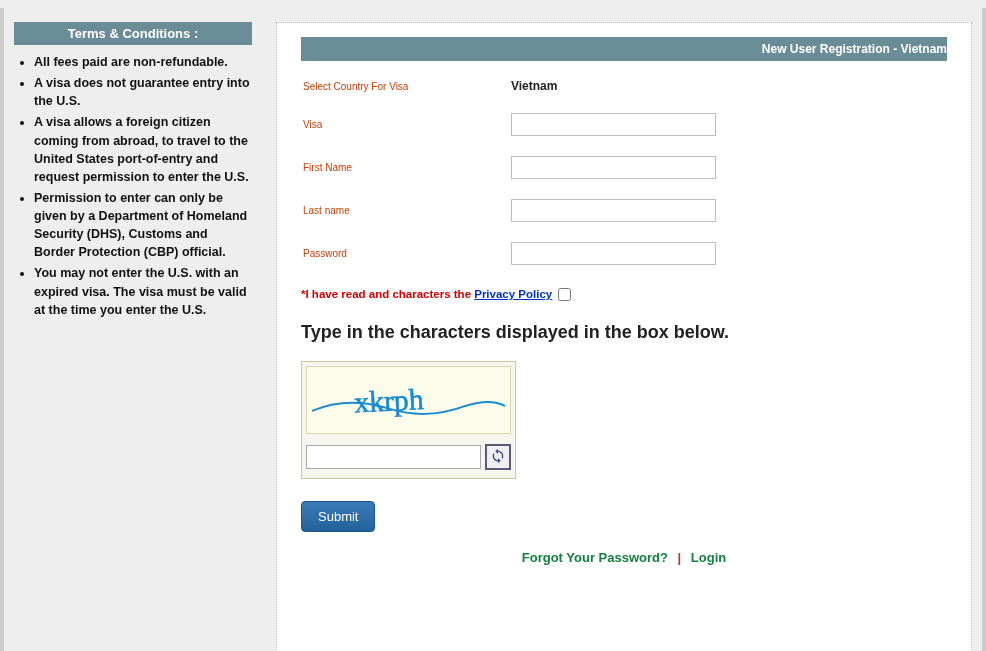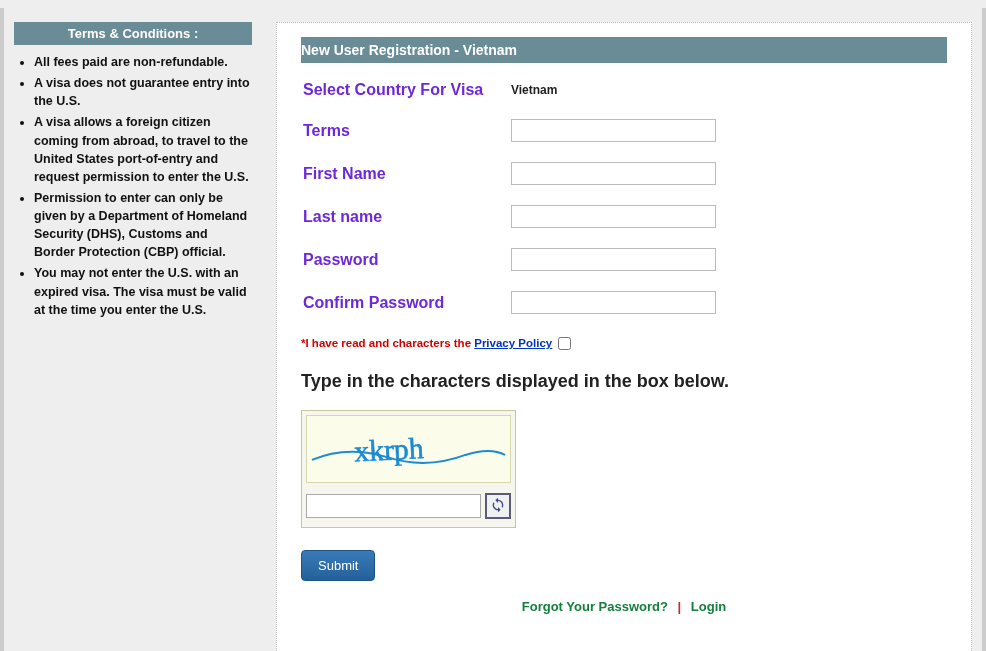--- a/index.html
+++ b/index.html
@@ -52,35 +52,35 @@
     margin-left: 24px;
     border: 1px dotted #bbb;
     background: #fff;
     padding: 14px 24px 40px 24px;
     min-height: 630px;
   }
   .main-header {
     background: #6a8c96;
     color: #fff;
     font-weight: bold;
-    text-align: left;
+    text-align: right;
     padding: 5px 0;
-    font-size: 14px;
+    font-size: 12px;
     margin-bottom: 18px;
   }
   .form-row {
     display: flex;
     align-items: center;
     margin-bottom: 20px;
   }
   .form-label {
     width: 210px;
-    font-weight: bold;
-    font-size: 16px;
-    color: #6d28d9;
+    font-weight: normal;
+    font-size: 10px;
+    color: #c2410c;
     padding-left: 2px;
   }
   .form-value {
     font-weight: bold;
     font-size: 12px;
     color: #222;
   }
   .text-input {
     width: 205px;
     height: 23px;
@@ -186,43 +186,39 @@
 
     <div class="main">
       <div class="main-header">New User Registration - Vietnam</div>
 
       <div class="form-row">
         <div class="form-label">Select Country For Visa</div>
         <div class="form-value">Vietnam</div>
       </div>
 
       <div class="form-row">
-        <div class="form-label">Terms</div>
+        <div class="form-label">Visa</div>
         <input type="text" class="text-input" style="">
       </div>
 
       <div class="form-row">
         <div class="form-label">First Name</div>
         <input type="text" class="text-input" style="">
       </div>
 
       <div class="form-row">
         <div class="form-label">Last name</div>
         <input type="text" class="text-input" style="">
       </div>
 
       <div class="form-row">
         <div class="form-label">Password</div>
         <input type="password" class="text-input" style="">
       </div>
 
-      <div class="form-row">
-        <div class="form-label">Confirm Password</div>
-        <input type="password" class="text-input" style="">
-      </div>
 
       <div class="policy-line">
         <span class="star-text">*I have read and characters the </span><a href="#">Privacy Policy</a>
         <input type="checkbox" class="policy-check" style="">
       </div>
 
       <div class="captcha-label">Type in the characters displayed in the box below.</div>
 
       <div class="captcha-box">
         <div class="captcha-img">

